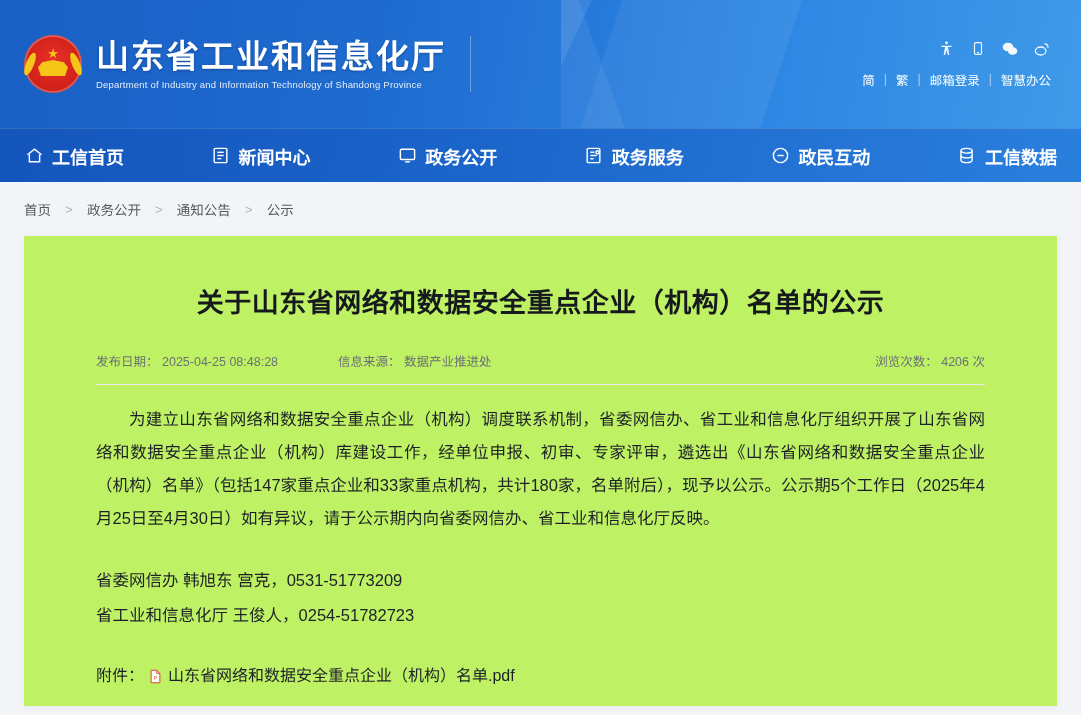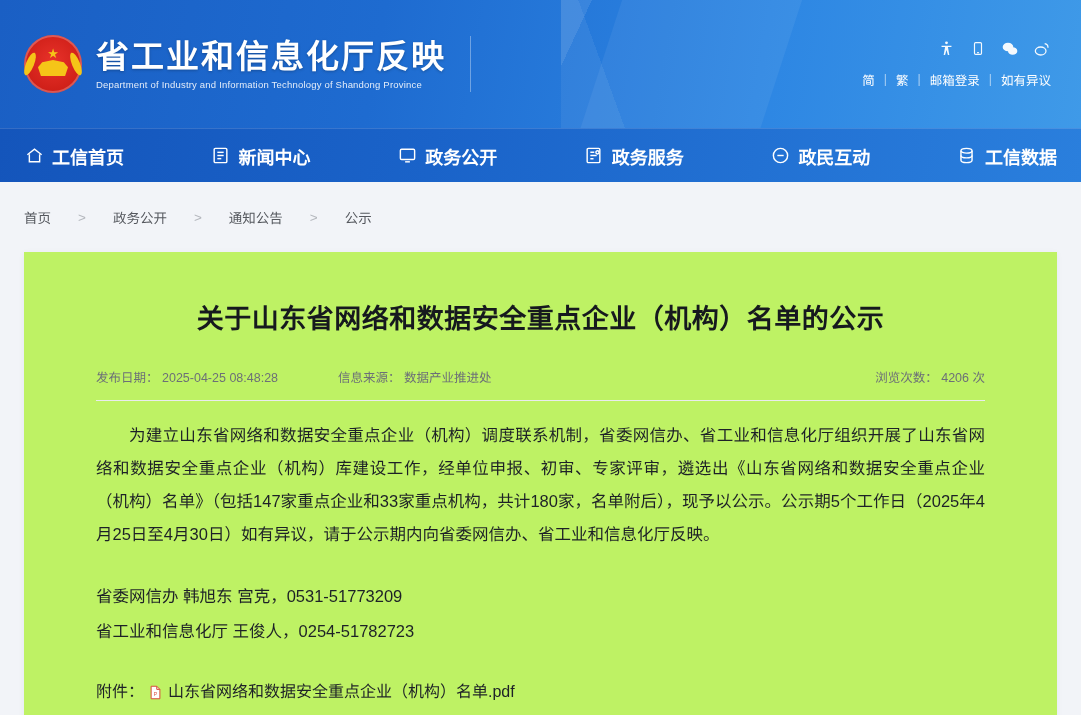--- a/index.html
+++ b/index.html
@@ -124,23 +124,23 @@
     display: flex; align-items: center; gap: 8px;
     color: #fff; font-size: 18px; font-weight: bold;
     cursor: pointer;
     flex: 1 1 0; justify-content: flex-start;
   }
   .nav-item:last-child { flex: 0 0 auto; }
   .nav-item .nic { width: 20px; height: 20px; display:flex; align-items:center; justify-content:center; }
 
   
   .crumb {
-    height: 70px; display: flex; align-items: center;
+    height: 54px; display: flex; align-items: center;
     padding: 0 24px; font-size: 13.5px; color: #55585e;
-    gap: 27px;
+    gap: 14px;
   }
   .crumb a { color: #55585e; text-decoration: none; cursor: pointer; }
   .crumb .gt { color: #b4b7bd; }
 
   
   .card {
     position: relative;
     margin: 0 24px;
     background: #bef264;
     min-height: 450px;
@@ -197,21 +197,21 @@
 
   <div class="header-inner">
     <div class="emblem">
       <span class="star">★</span>
       <span class="ear l"></span>
       <span class="ear r"></span>
       <span class="gear"></span>
     </div>
 
     <div class="titles">
-      <div class="site-title">省工业和信息化厅反映</div>
+      <div class="site-title">山东省工业和信息化厅</div>
       <div class="site-sub">Department of Industry and Information Technology of Shandong Province</div>
     </div>
 
     <div class="title-divider"></div>
 
 
     <div class="header-right">
       <div class="util-icons">
         <span class="ic">
           <svg width="17" height="17" viewBox="0 0 24 24" fill="#ffffff">
@@ -238,21 +238,21 @@
           </svg>
         </span>
       </div>
       <div class="util-links">
         <span>简</span>
         <span class="sep">|</span>
         <span>繁</span>
         <span class="sep">|</span>
         <span>邮箱登录</span>
         <span class="sep">|</span>
-        <span>如有异议</span>
+        <span>智慧办公</span>
       </div>
     </div>
   </div>
 </div>
 
 <div class="nav">
   <div class="nav-item">
     <span class="nic">
       <svg width="19" height="19" viewBox="0 0 24 24" fill="none" stroke="#ffffff" stroke-width="1.8">
         <path d="M3 11l9-7 9 7"></path>

